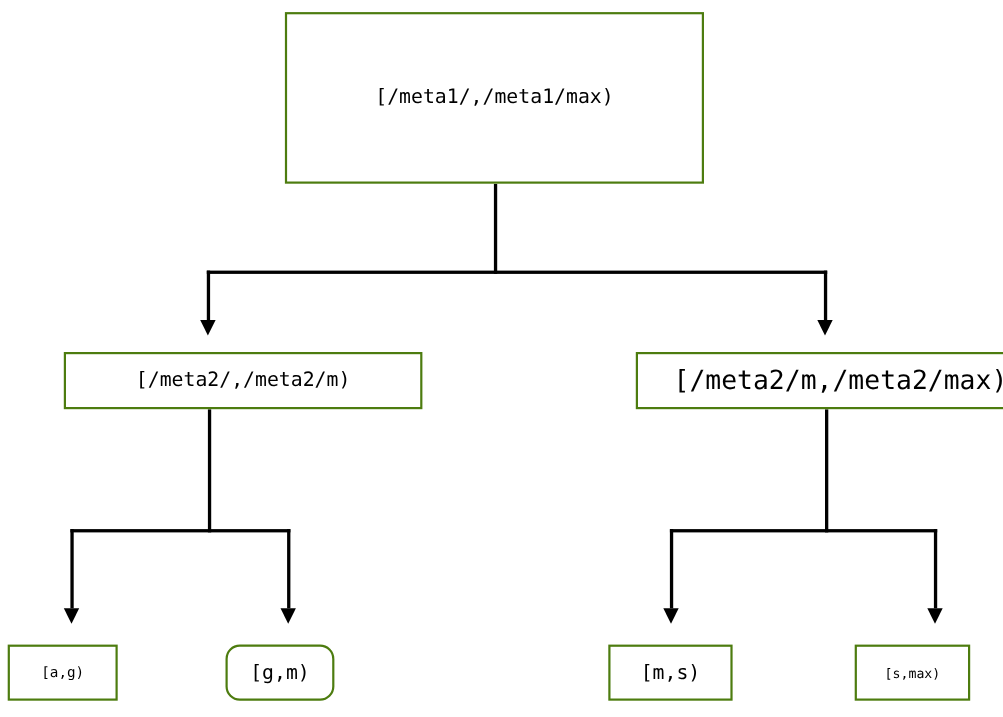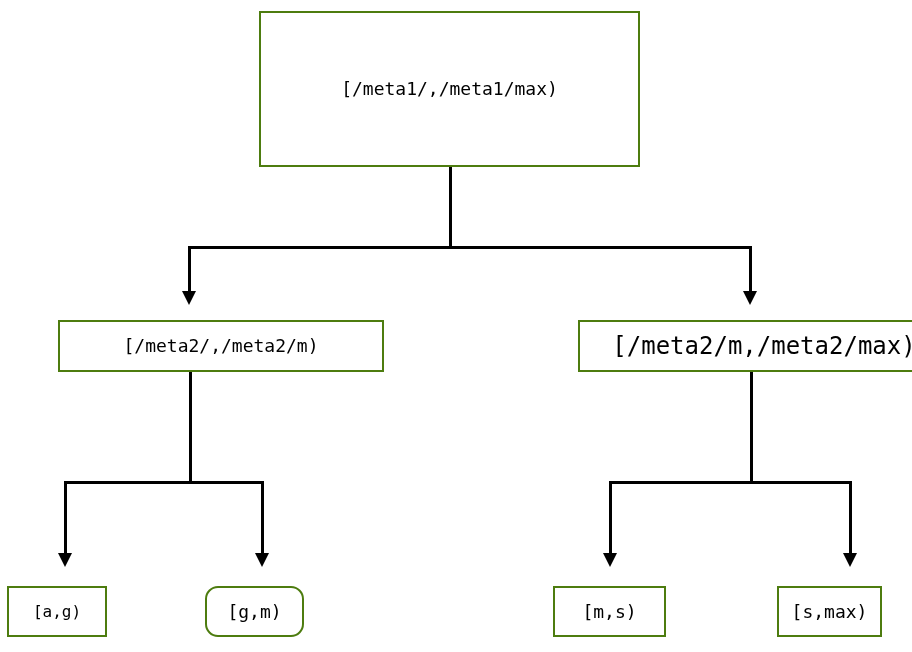--- a/index.html
+++ b/index.html
@@ -54,21 +54,21 @@
     width: 372px;
     height: 52px;
     font-size: 24px;
   }
   
   #node-leaf-ag {
     left: 7px;
     top: 586px;
     width: 100px;
     height: 51px;
-    font-size: 16px;
+    font-size: 13px;
   }
   #node-leaf-gm {
     left: 205px;
     top: 586px;
     width: 99px;
     height: 51px;
     font-size: 18px;
     border-radius: 13px;
   }
   #node-leaf-ms {
@@ -76,21 +76,21 @@
     top: 586px;
     width: 113px;
     height: 51px;
     font-size: 18px;
   }
   #node-leaf-smax {
     left: 777px;
     top: 586px;
     width: 105px;
     height: 51px;
-    font-size: 18px;
+    font-size: 12px;
   }
   
   .vline {
     position: absolute;
     width: 3px;
     background: #000000;
   }
   .hline {
     position: absolute;
     height: 3px;

